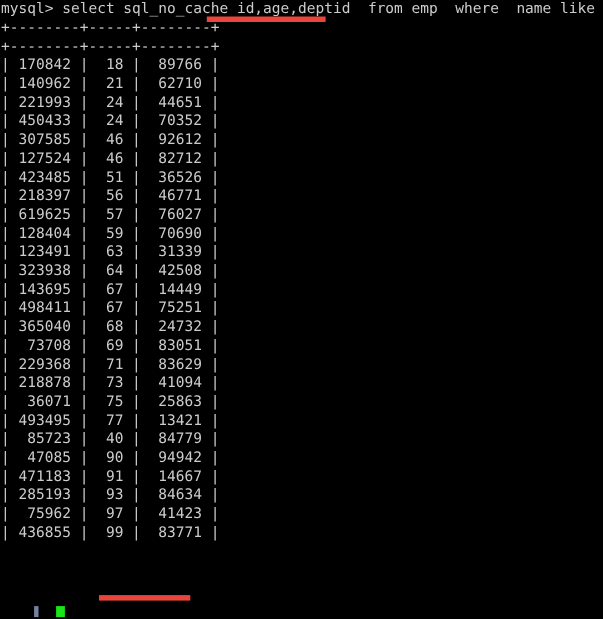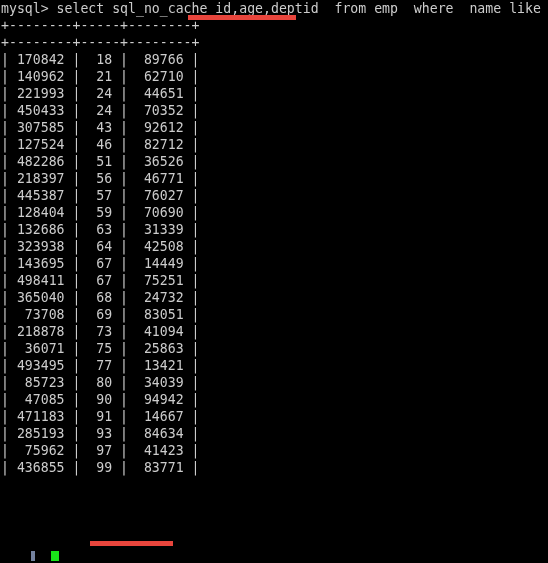--- a/index.html
+++ b/index.html
@@ -80,36 +80,37 @@
   <div class="term-line">+--------+-----+--------+</div>
 
 
   <div class="term-line">+--------+-----+--------+</div>
 
   <div id="result-rows">
       <div class="term-line">| 170842 |  18 |  89766 |</div>
       <div class="term-line">| 140962 |  21 |  62710 |</div>
       <div class="term-line">| 221993 |  24 |  44651 |</div>
       <div class="term-line">| 450433 |  24 |  70352 |</div>
-      <div class="term-line">| 307585 |  43 |  92612 |</div>
+      <div class="term-line">| 307585 |  46 |  92612 |</div>
       <div class="term-line">| 127524 |  46 |  82712 |</div>
-      <div class="term-line">| 482286 |  51 |  36526 |</div>
+      <div class="term-line">| 423485 |  51 |  36526 |</div>
       <div class="term-line">| 218397 |  56 |  46771 |</div>
-      <div class="term-line">| 445387 |  57 |  76027 |</div>
+      <div class="term-line">| 619625 |  57 |  76027 |</div>
       <div class="term-line">| 128404 |  59 |  70690 |</div>
-      <div class="term-line">| 132686 |  63 |  31339 |</div>
+      <div class="term-line">| 123491 |  63 |  31339 |</div>
       <div class="term-line">| 323938 |  64 |  42508 |</div>
       <div class="term-line">| 143695 |  67 |  14449 |</div>
       <div class="term-line">| 498411 |  67 |  75251 |</div>
       <div class="term-line">| 365040 |  68 |  24732 |</div>
       <div class="term-line">|  73708 |  69 |  83051 |</div>
+      <div class="term-line">| 229368 |  71 |  83629 |</div>
       <div class="term-line">| 218878 |  73 |  41094 |</div>
       <div class="term-line">|  36071 |  75 |  25863 |</div>
       <div class="term-line">| 493495 |  77 |  13421 |</div>
-      <div class="term-line">|  85723 |  80 |  34039 |</div>
+      <div class="term-line">|  85723 |  40 |  84779 |</div>
       <div class="term-line">|  47085 |  90 |  94942 |</div>
       <div class="term-line">| 471183 |  91 |  14667 |</div>
       <div class="term-line">| 285193 |  93 |  84634 |</div>
       <div class="term-line">|  75962 |  97 |  41423 |</div>
       <div class="term-line">| 436855 |  99 |  83771 |</div>
     </div>
 
   <div class="rule" id="rule-columns"></div>
   <div class="rule" id="rule-timing"></div>
 

